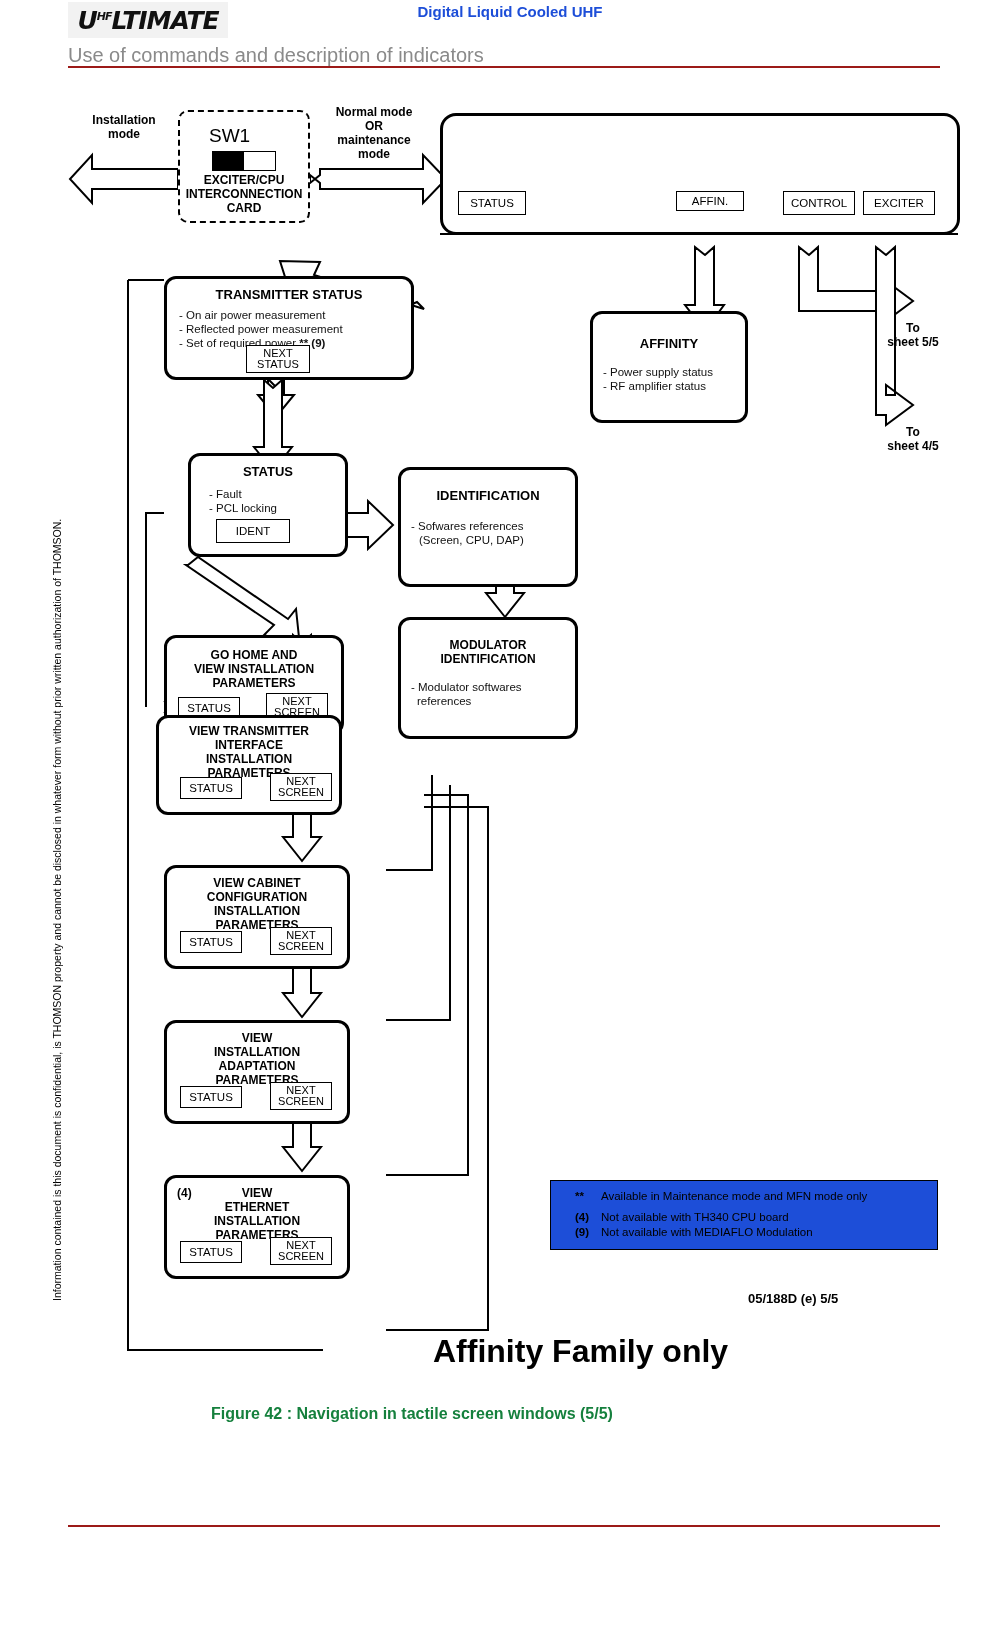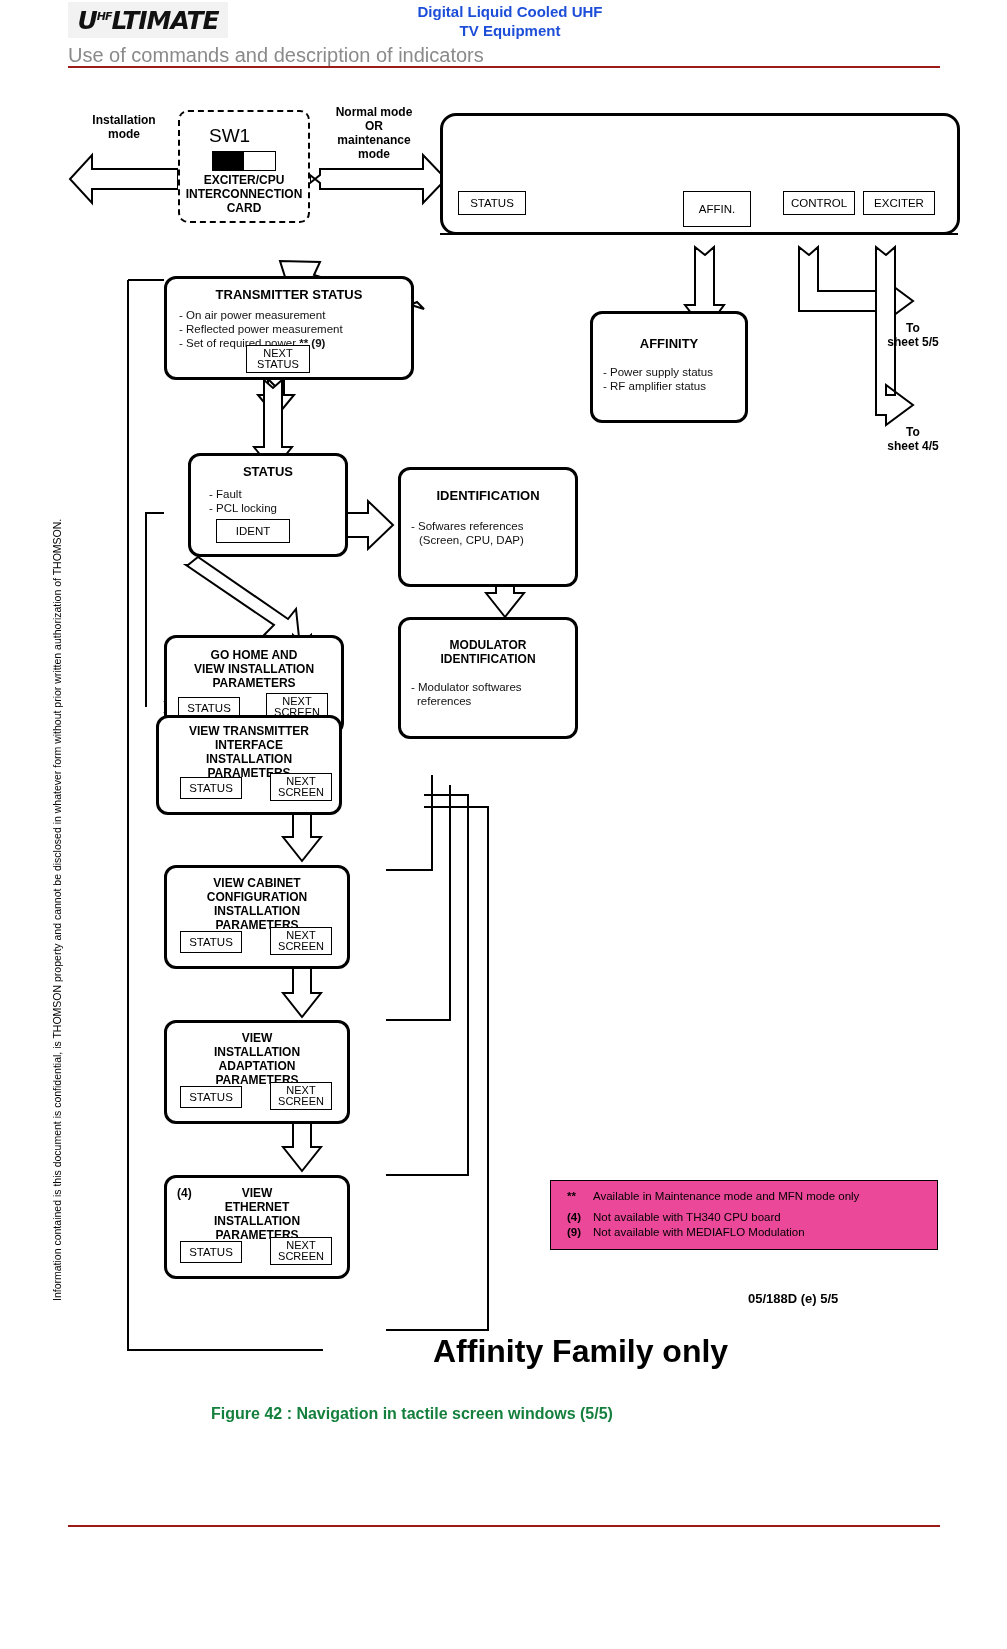--- a/index.html
+++ b/index.html
@@ -46,21 +46,21 @@
 
   
   #sw1-wrap{position:absolute;left:196px;top:44px;width:70px;}
   #sw1-label{font-size:19px;}
   #sw1-sw{margin:4px auto 0;width:62px;height:18px;border:1.5px solid #000;display:flex;}
   #sw1-sw .on{width:50%;background:#000;}
   #sw1-sw .off{width:50%;background:#fff;}
 
   
   #legendbox{position:absolute;left:482px;top:1085px;width:388px;height:70px;
-      border:1.5px solid #000;background:#ec4899;box-sizing:border-box;padding:8px 16px;}
+      border:1.5px solid #000;background:#1d4ed8;box-sizing:border-box;padding:8px 24px;}
   .leg-row{font-size:11.5px;line-height:15px;white-space:nowrap;}
   .leg-tag{display:inline-block;width:26px;font-weight:bold;}
 
   #sheetref{position:absolute;left:680px;top:1196px;font-size:13px;font-weight:bold;}
   #affinity-only{position:absolute;left:365px;top:1238px;font-size:32px;font-weight:bold;}
 
   
   #figcap{position:absolute;left:0;top:1405px;width:824px;text-align:center;
       font-size:16px;font-weight:bold;color:#15803d;}
 
@@ -70,21 +70,20 @@
 </style>
 </head>
 <body>
 
 <div id="header">
   <div id="logo">
     <span id="logo-text">U<span class="sup">HF</span><span>LTIMATE</span></span>
   </div>
   <div id="header-title">
     <div>Digital Liquid Cooled UHF</div>
-    <div>TV Equipment</div>
   </div>
   <div id="header-sub">Use of commands and description of indicators</div>
   <div id="header-rule"></div>
 </div>
 
 <div id="side-note">Information contained is this document is confidential, is THOMSON property and cannot be disclosed in whatever form without prior written authorization of THOMSON.</div>
 
 <div id="diagram">
 
   <svg id="svg-layer" viewBox="0 0 890 1290" xmlns="http://www.w3.org/2000/svg">
@@ -163,21 +162,21 @@
       </div>
   </div>
   <div class="labeltxt" style="left:112px;top:78px;width:128px;">
     <div>EXCITER/CPU</div>
     <div>INTERCONNECTION</div>
     <div>CARD</div>
   </div>
 
   <div class="bigbox" style="left:372px;top:18px;width:520px;height:122px;border-radius:16px;"></div>
   <div class="cmdbtn" style="left:390px;top:96px;width:68px;height:24px;">STATUS</div>
-  <div class="cmdbtn" style="left:608px;top:96px;width:68px;height:36px;margin-left:7px;">AFFIN.</div>
+  <div class="cmdbtn" style="left:608px;top:96px;width:68px;height:20px;">AFFIN.</div>
   <div class="cmdbtn" style="left:715px;top:96px;width:72px;height:24px;">CONTROL</div>
   <div class="cmdbtn" style="left:795px;top:96px;width:72px;height:24px;">EXCITER</div>
 
   <div class="rbox" style="left:96px;top:181px;width:250px;height:104px;">
     <div class="btitle" style="margin-top:8px;">TRANSMITTER STATUS</div>
     <div class="blist" style="margin:6px 0 0 12px;">
       <div>- On air power measurement</div>
       <div>- Reflected power measurement</div>
       <div><span>- Set of required power</span> <b>** (9)</b></div>
     </div>

